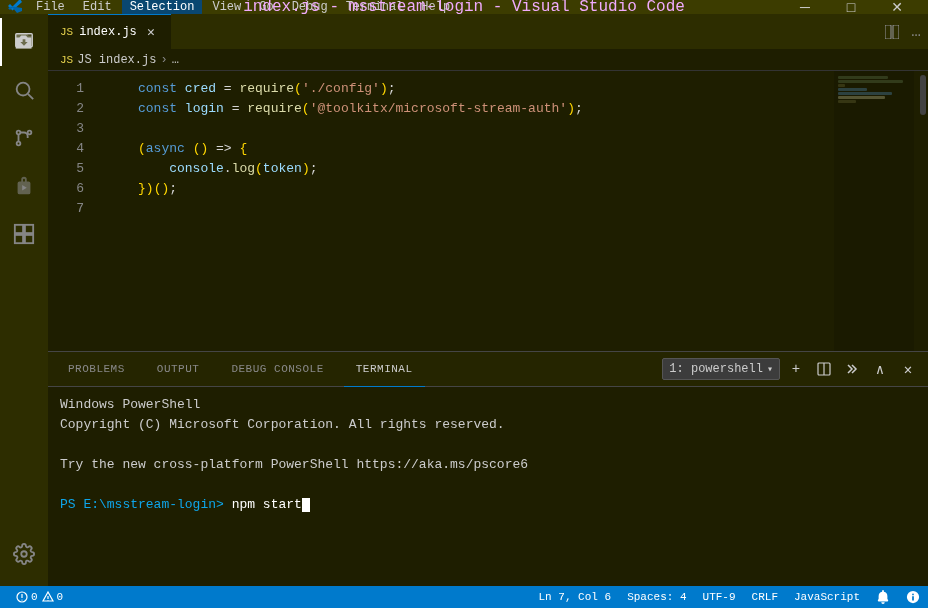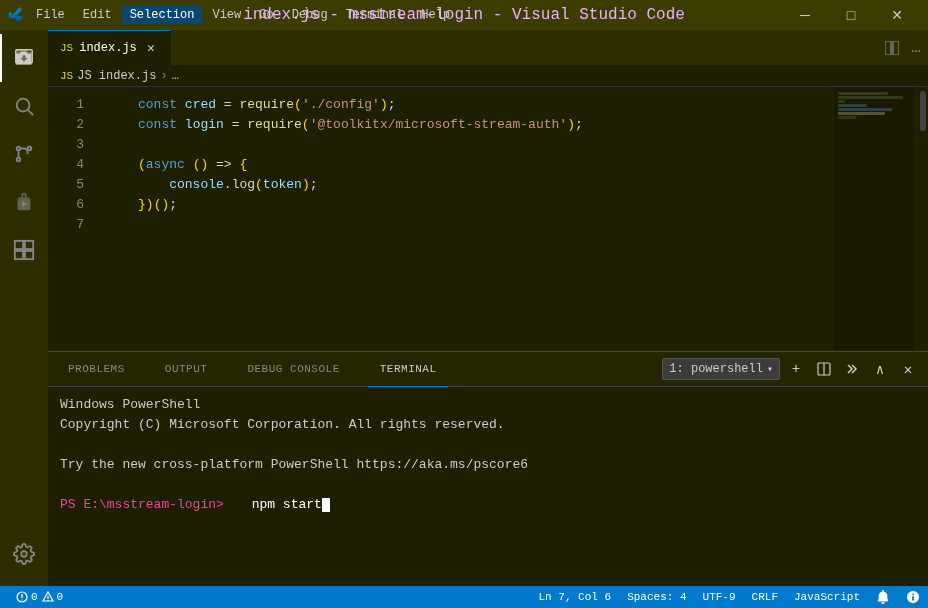--- a/index.html
+++ b/index.html
@@ -8,21 +8,21 @@
       height: 608px;
       background: #1e1e00;
       font-family: 'Consolas', 'Courier New', monospace;
       overflow: hidden;
       display: flex;
       flex-direction: column;
     }
 
     
     #title-bar {
-      height: 30px;
+      height: 14px;
       background: #3c3c00;
       display: flex;
       align-items: center;
       padding: 0 8px;
       justify-content: space-between;
       flex-shrink: 0;
     }
     #title-bar-left {
       display: flex;
       align-items: center;
@@ -238,21 +238,21 @@
       flex-direction: column;
       border-top: 1px solid #454545;
       flex-shrink: 0;
     }
     #panel-tabs {
       height: 35px;
       background: #252500;
       display: flex;
       align-items: center;
       padding: 0 8px;
-      gap: 16px;
+      gap: 8px;
       flex-shrink: 0;
       border-bottom: 1px solid #454545;
     }
     .panel-tab {
       padding: 0 12px;
       height: 35px;
       display: flex;
       align-items: center;
       font-size: 11px;
       color: #888888;
@@ -304,25 +304,24 @@
       font-size: 13px;
       color: #cccccc;
       line-height: 20px;
       overflow: auto;
     }
     .terminal-line {
       display: block;
       line-height: 20px;
     }
     .terminal-prompt {
-      color: #ec4899;
+      color: #0ea5e9;
     }
     .terminal-cmd {
       color: #ffffff;
-      margin-left: 20px;
     }
     .terminal-cursor {
       display: inline-block;
       width: 8px;
       height: 14px;
       background: #ffffff;
       vertical-align: middle;
       animation: blink 1s step-end infinite;
     }
     @keyframes blink {

